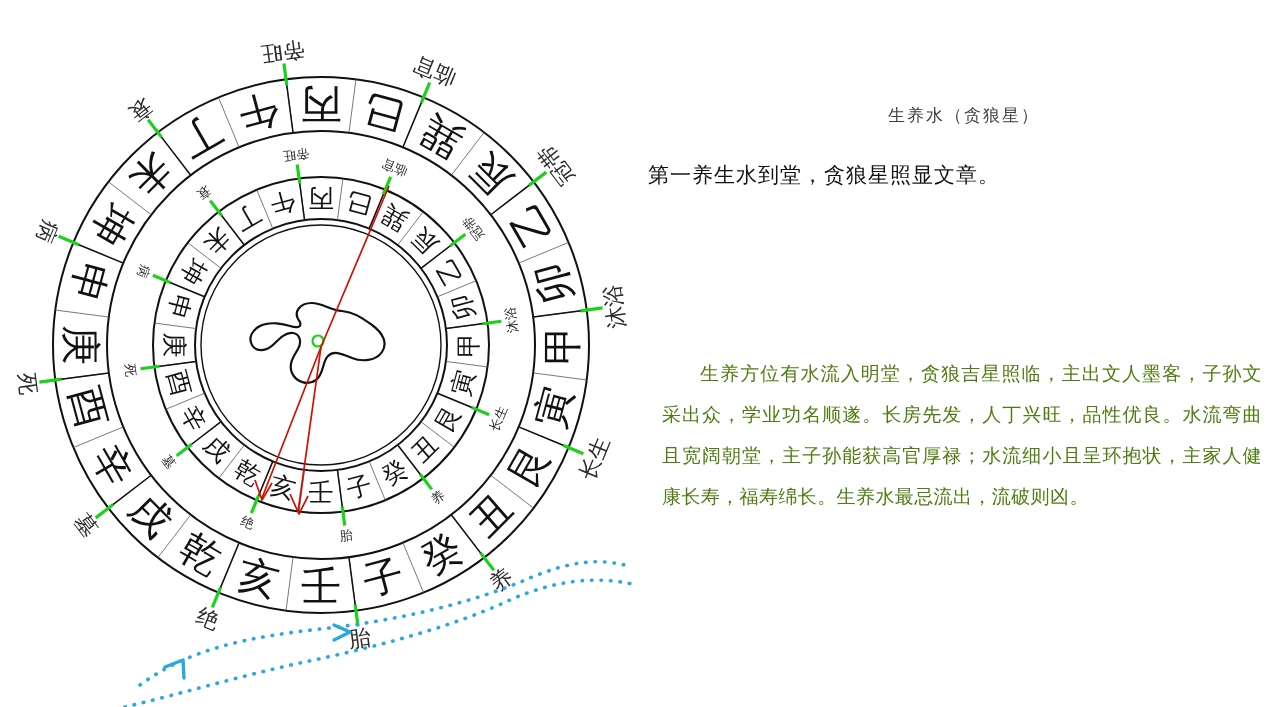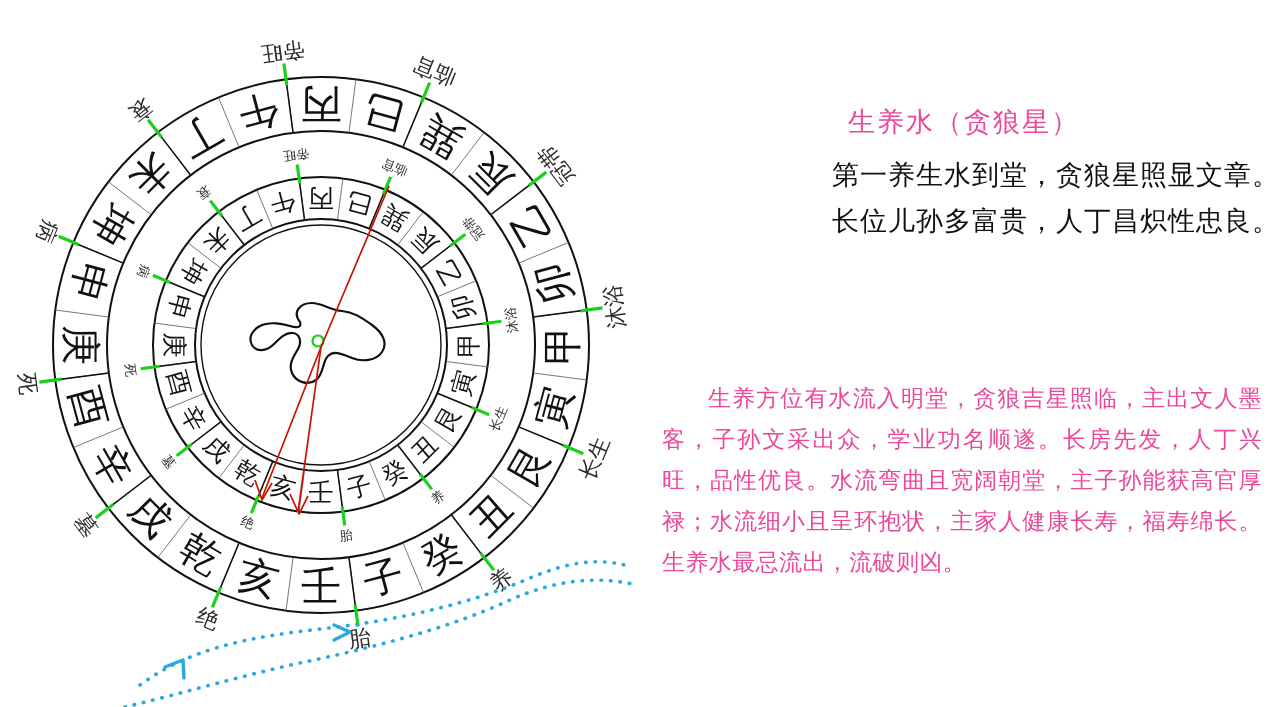--- a/index.html
+++ b/index.html
@@ -51,46 +51,46 @@
     position: absolute;
     left: 648px; top: 0;
     width: 632px; height: 707px;
     padding: 0;
   }
   #doc-title {
     position: absolute;
     left: 0; top: 104px;
     width: 632px;
     text-align: center;
-    font-size: 27px;
+    font-size: 17px;
     letter-spacing: 2px;
-    color: #ec4899;
+    color: #404040;
     font-family: "Liberation Serif","DejaVu Serif",serif;
   }
   #verse-block {
     position: absolute;
     left: 0; top: 152px;
     width: 632px;
   }
   .verse-line {
-    text-align: right;
-    font-size: 27px;
+    text-align: left;
+    font-size: 21px;
     line-height: 46px;
     letter-spacing: 1px;
     color: #111;
     white-space: nowrap;
   }
   #prose-block {
     position: absolute;
-    left: 14px; top: 378px;
+    left: 14px; top: 353px;
     width: 600px;
-    font-size: 23px;
+    font-size: 19px;
     line-height: 41px;
     letter-spacing: 0.4px;
-    color: #ec4899;
+    color: #4d7c0f;
     text-align: justify;
     text-indent: 2em;
     text-justify: inter-character;
   }
 </style>
 </head>
 <body>
 
 <div id="root">
 
@@ -317,20 +317,19 @@
         <path class="water-arrow" d="M 165 667 L 183 660 L 184 678"></path>
       </g>
     </svg>
   </div>
 
   <div id="text-panel">
     <div id="doc-title">生养水（贪狼星）</div>
 
     <div id="verse-block">
       <div class="verse-line">第一养生水到堂，贪狼星照显文章。</div>
-      <div class="verse-line">长位儿孙多富贵，人丁昌炽性忠良。</div>
     </div>
 
     <div id="prose-block">生养方位有水流入明堂，贪狼吉星照临，主出文人墨客，子孙文采出众，学业功名顺遂。长房先发，人丁兴旺，品性优良。水流弯曲且宽阔朝堂，主子孙能获高官厚禄；水流细小且呈环抱状，主家人健康长寿，福寿绵长。生养水最忌流出，流破则凶。</div>
 
   </div>
 
 </div>
 
 </body></html>

